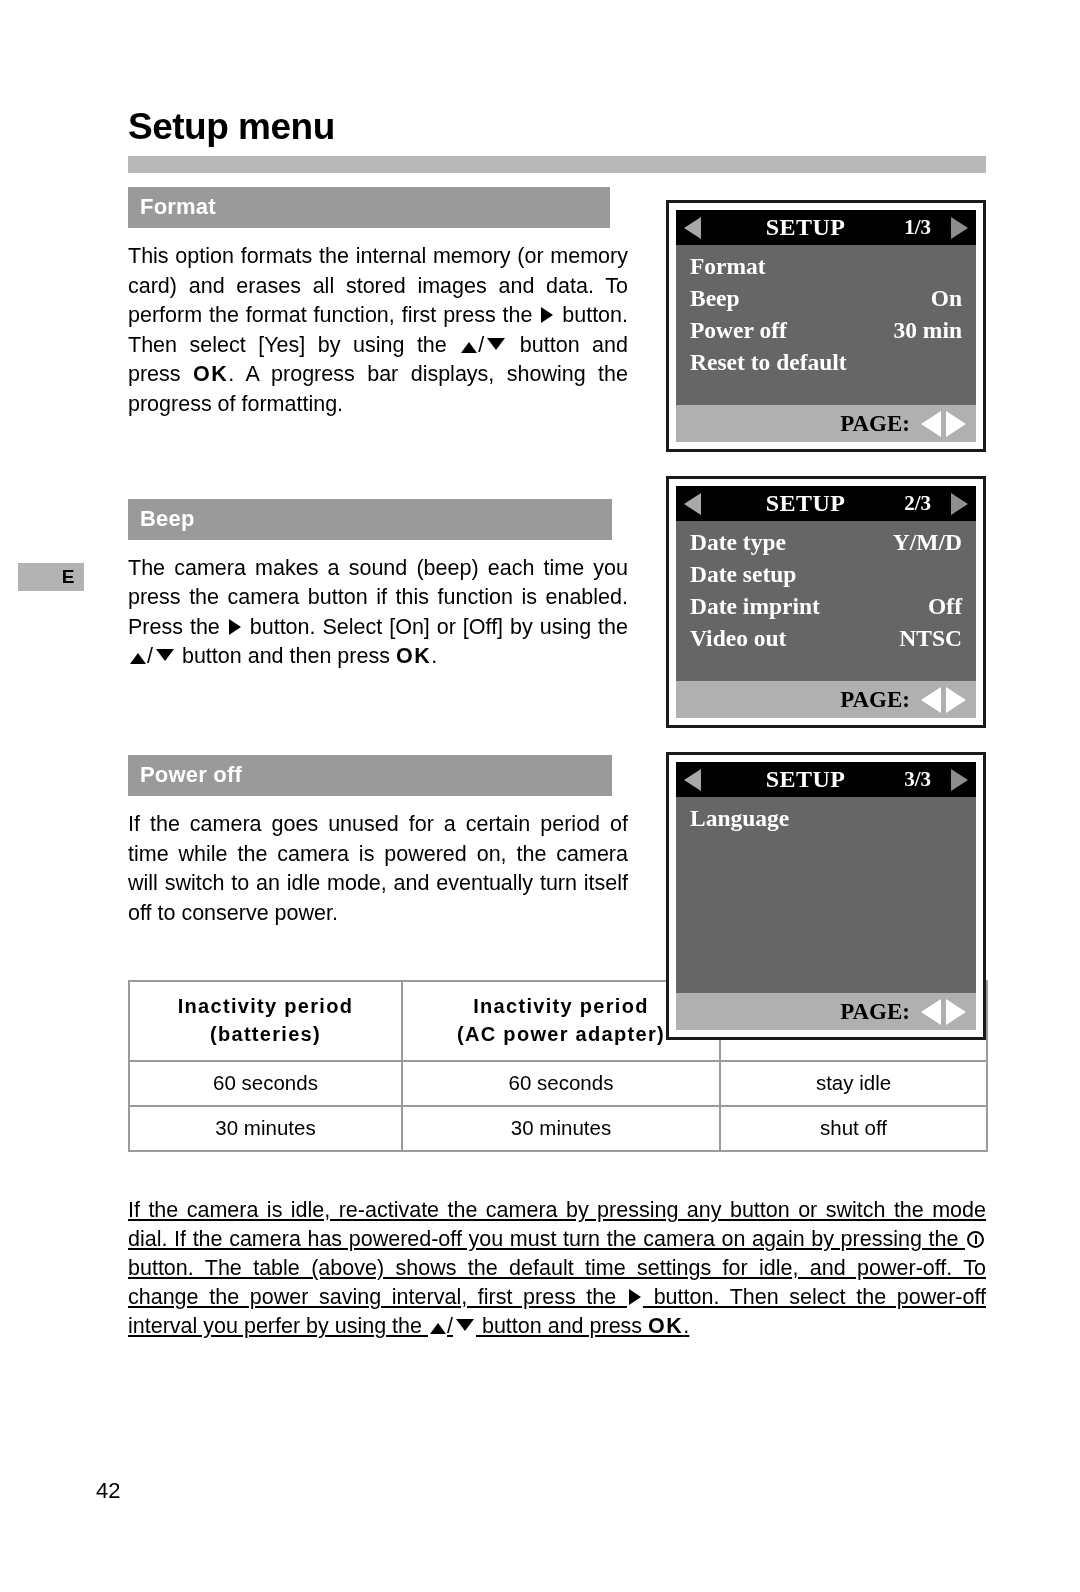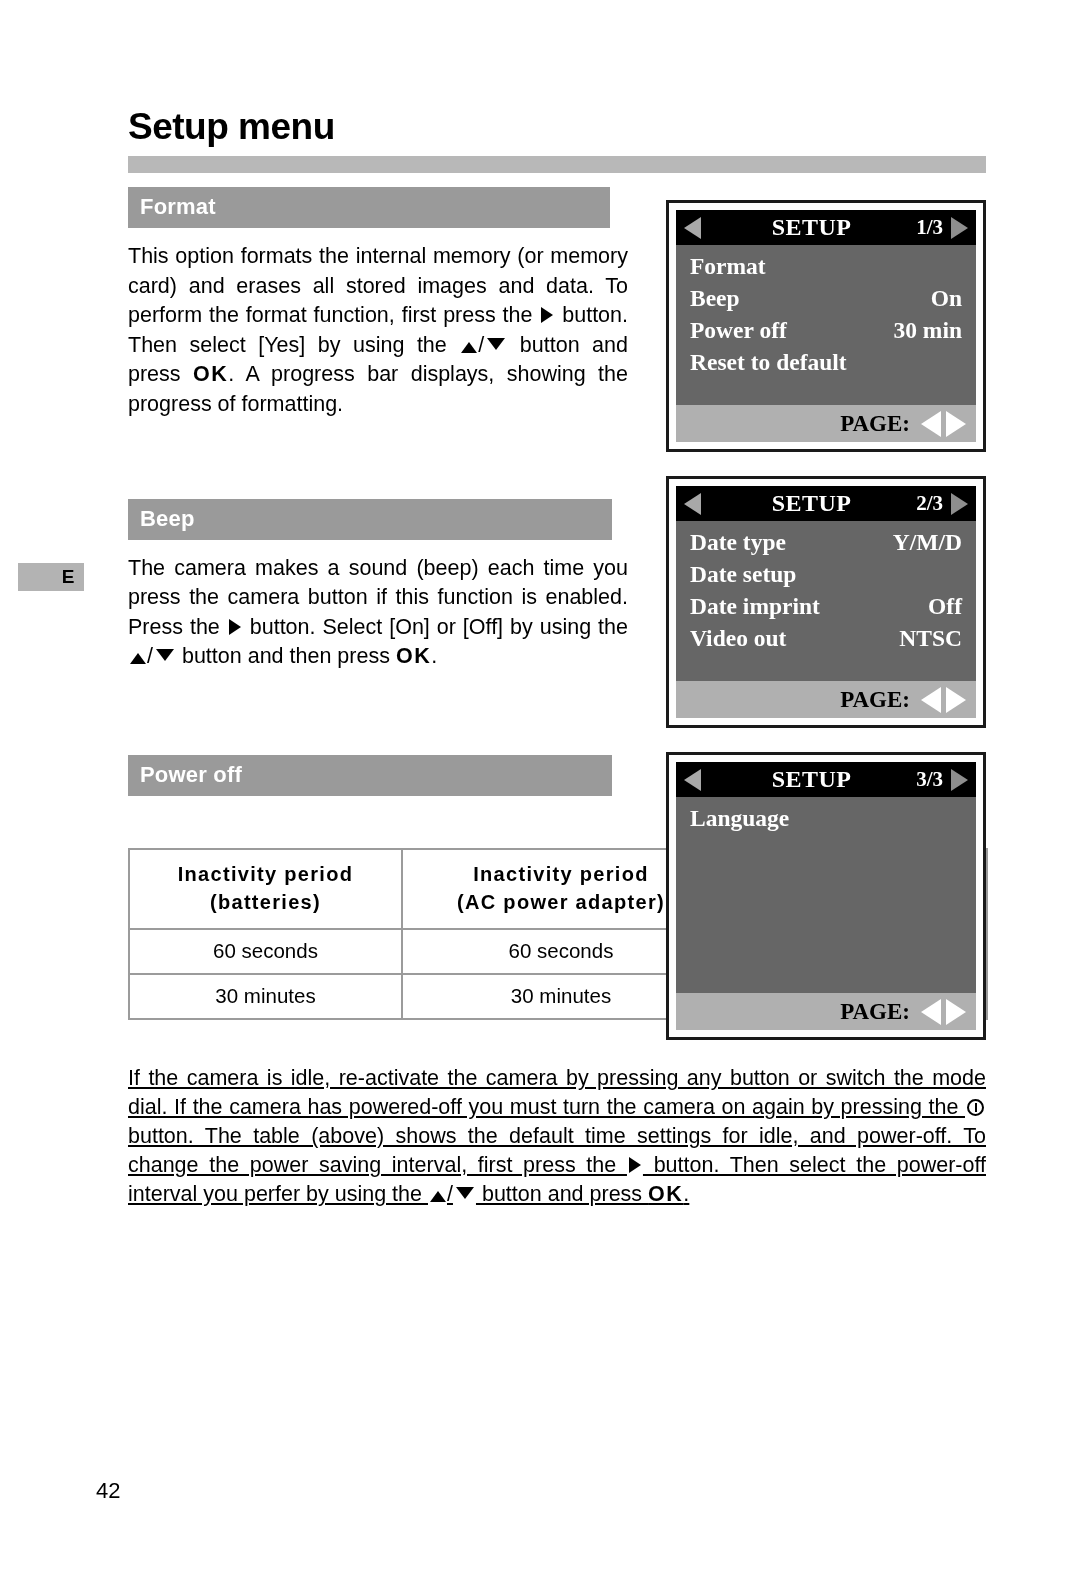--- a/index.html
+++ b/index.html
@@ -171,21 +171,21 @@
     font-weight: bold;
     font-size: 24px;
     letter-spacing: 0.5px;
     padding-left: 6px;
   }
   .lcd-bar .lcd-page {
     color: #ffffff;
     font-family: "Liberation Serif", serif;
     font-weight: bold;
     font-size: 21px;
-    padding-right: 8px;
+    padding-right: 20px;
   }
   .nav-left {
     width: 0; height: 0;
     border-top: 11px solid transparent;
     border-bottom: 11px solid transparent;
     border-right: 17px solid #a8a8a8;
   }
   .nav-right {
     width: 0; height: 0;
     border-top: 11px solid transparent;
@@ -320,20 +320,21 @@
 
       <div class="sec-block">
         <div class="sec-head wide">Beep</div>
         <p class="sec-body"><span>The camera makes a sound (beep) each time you press the camera button if this function is enabled. Press the </span><span class="tri tri-right"></span><span> button. Select [On] or [Off] by using the </span><span class="tri tri-up"></span><span>/</span><span class="tri tri-down"></span><span> button and then press </span><span class="ok-bold">OK</span><span>.</span></p>
       </div>
 
       <div class="gap-2"></div>
 
       <div class="sec-block">
         <div class="sec-head wide">Power off</div>
+        <p class="sec-body">If the camera goes unused for a certain period of time while the camera is powered on, the camera will switch to an idle mode, and eventually turn itself off to conserve power.</p>
       </div>
     </div>
 
     <div class="lcd-stack">
 
       <div class="lcd">
         <div class="lcd-inner">
           <div class="lcd-bar">
             <span class="nav-left"></span>
             <span class="lcd-title">SETUP</span>

